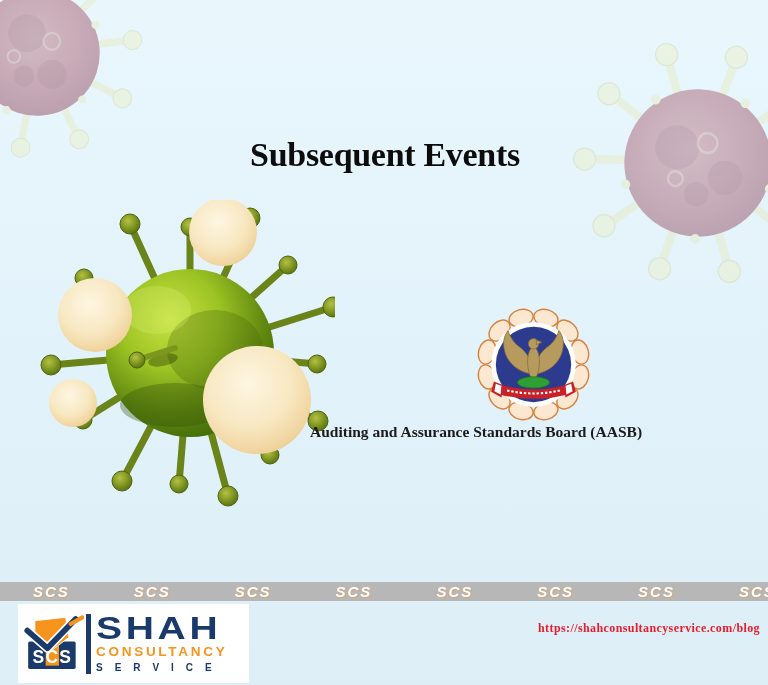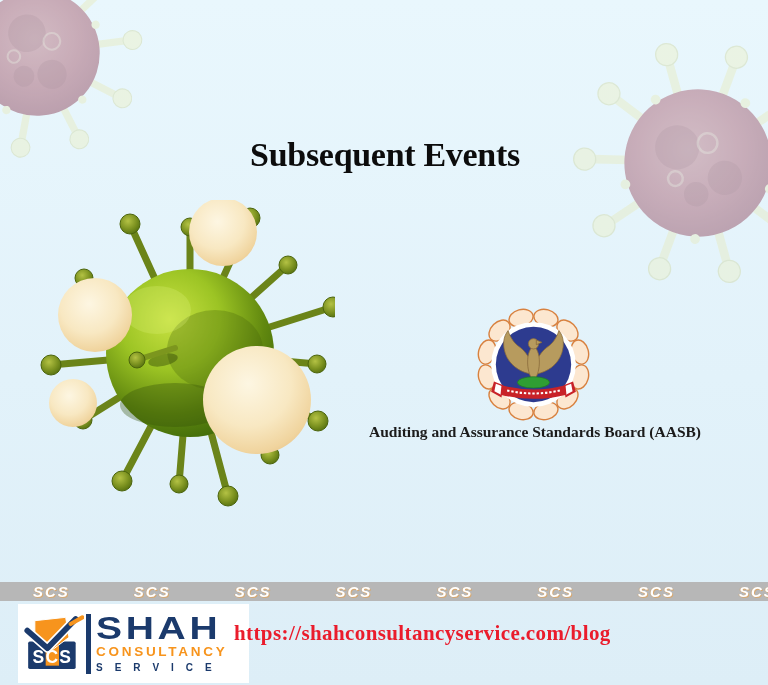--- a/index.html
+++ b/index.html
@@ -25,21 +25,21 @@
     letter-spacing:-0.3px;
   }
 
   
   .virus-green { position:absolute; z-index:2; left:25px; top:200px; width:310px; height:310px; }
 
   
   .icai-logo { position:absolute; z-index:3; left:477px; top:308px; width:113px; height:113px; }
   .board-caption {
     position:absolute; z-index:3; top:424px; left:310px; width:450px;
-    text-align:center; font-family:"Liberation Serif","DejaVu Serif",serif;
+    text-align:left; font-family:"Liberation Serif","DejaVu Serif",serif;
     font-weight:bold; font-size:15.5px; line-height:16px; color:#1b1b1b;
   }
 
   
   .watermark-band {
     position:absolute; z-index:4; left:0; top:582px; width:768px; height:19px;
     background:#b7b7b7; overflow:hidden;
     display:flex; align-items:center; gap:64px; padding-left:33px;
   }
   .watermark-band span {
@@ -63,23 +63,23 @@
   }
   .logo-line2 {
     color:#f7941d; font-weight:bold; font-size:13px; line-height:15px; letter-spacing:2.6px;
     transform:scaleX(1.04); transform-origin:left center; margin-top:2px;
   }
   .logo-line3 {
     color:#1b3a6c; font-weight:bold; font-size:10px; line-height:12px; letter-spacing:12px;
     margin-top:3px;
   }
   .blog-url {
-    position:absolute; left:234px; right:8px; top:20px; text-align:left;
+    position:absolute; left:264px; right:8px; top:20px; text-align:right;
     font-family:"Liberation Serif","DejaVu Serif",serif; font-weight:bold;
-    font-size:21px; color:#ea1c2c; letter-spacing:0.4px; cursor:pointer;
+    font-size:12px; color:#ea1c2c; letter-spacing:0.4px; cursor:pointer;
   }
 </style>
 </head>
 <body>
 
 <div class="slide">
 
   <svg class="virus-red tl" viewBox="0 0 220 220" aria-hidden="true">
     <defs>
       <radialGradient id="rgA" cx="45%" cy="40%" r="65%">

